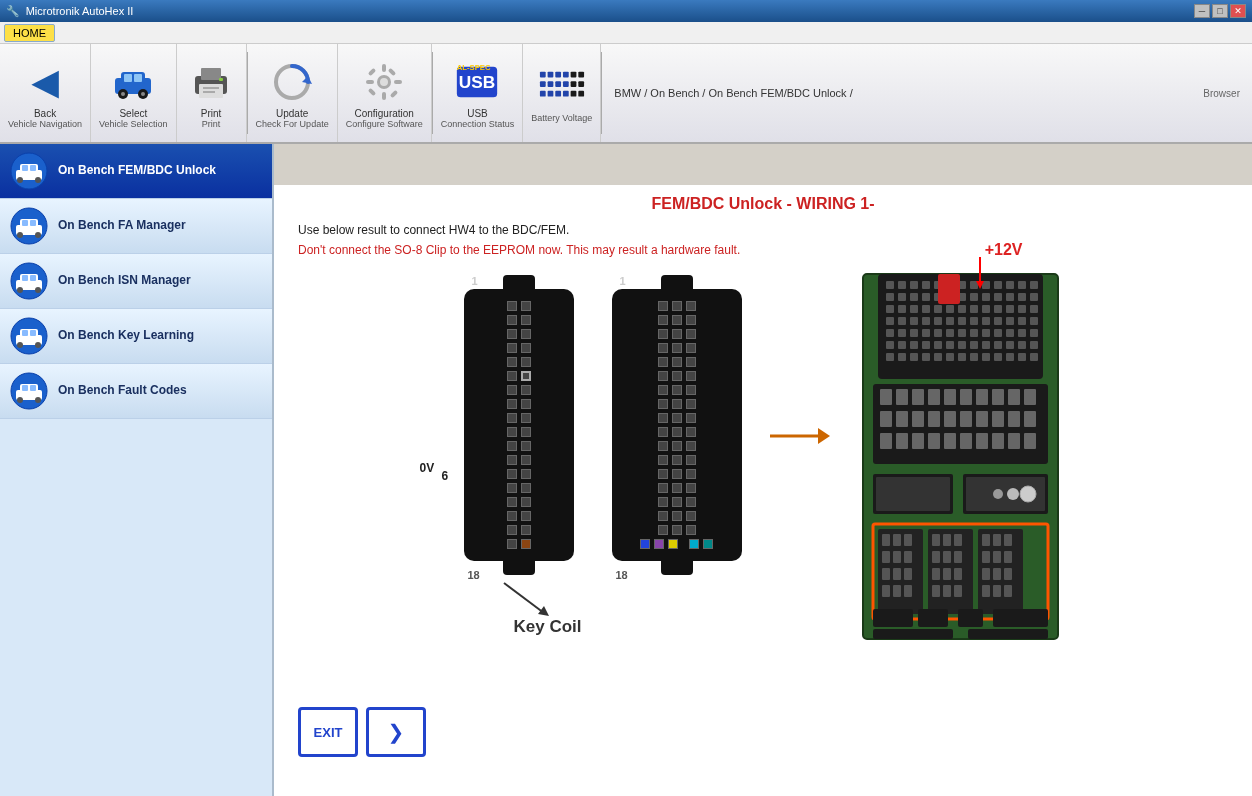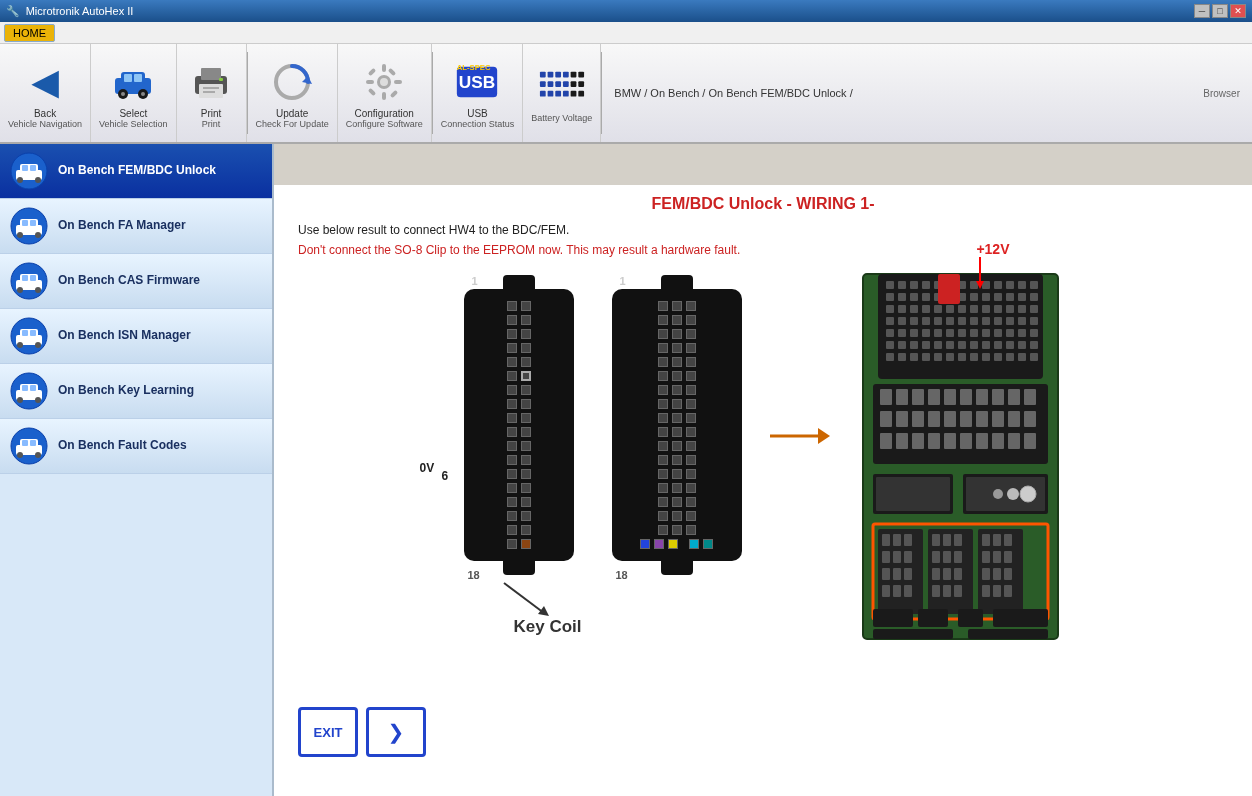--- a/index.html
+++ b/index.html
@@ -33,21 +33,21 @@
       height: 22px;
       display: flex;
       align-items: center;
       padding: 0 4px;
       border-bottom: 1px solid #ccc;
     }
     .menu-item {
       padding: 2px 8px;
       font-size: 11px;
       cursor: pointer;
-      background: #eab308;
+      background: #fde047;
       border: 1px solid #88aacc;
       margin-right: 4px;
       border-radius: 2px;
     }
 
     
     #toolbar {
       background: linear-gradient(to bottom, #f8f8f8, #e0e0e8);
       height: 100px;
       border-bottom: 2px solid #aaa;
@@ -389,69 +389,57 @@
         <rect x="6" y="18" width="26" height="10" rx="2" fill="white"></rect>
         <rect x="10" y="12" width="18" height="10" rx="2" fill="white"></rect>
         <rect x="12" y="13" width="6" height="6" rx="1" fill="#88bbff"></rect>
         <rect x="20" y="13" width="6" height="6" rx="1" fill="#88bbff"></rect>
         <circle cx="10" cy="28" r="3" fill="#555"></circle>
         <circle cx="28" cy="28" r="3" fill="#555"></circle>
       </svg>
       <span class="sidebar-label">On Bench FA Manager</span>
     </div>
 
+
     <div class="sidebar-item">
       <svg class="sidebar-icon" viewBox="0 0 38 38">
         <circle cx="19" cy="19" r="18" fill="#1a60cc" stroke="#0a40aa" stroke-width="1"></circle>
         <rect x="6" y="18" width="26" height="10" rx="2" fill="white"></rect>
         <rect x="10" y="12" width="18" height="10" rx="2" fill="white"></rect>
         <rect x="12" y="13" width="6" height="6" rx="1" fill="#88bbff"></rect>
         <rect x="20" y="13" width="6" height="6" rx="1" fill="#88bbff"></rect>
         <circle cx="10" cy="28" r="3" fill="#555"></circle>
         <circle cx="28" cy="28" r="3" fill="#555"></circle>
       </svg>
-      <span class="sidebar-label">On Bench CAS Firmware</span>
+      <span class="sidebar-label">On Bench ISN Manager</span>
     </div>
 
     <div class="sidebar-item">
       <svg class="sidebar-icon" viewBox="0 0 38 38">
         <circle cx="19" cy="19" r="18" fill="#1a60cc" stroke="#0a40aa" stroke-width="1"></circle>
         <rect x="6" y="18" width="26" height="10" rx="2" fill="white"></rect>
         <rect x="10" y="12" width="18" height="10" rx="2" fill="white"></rect>
         <rect x="12" y="13" width="6" height="6" rx="1" fill="#88bbff"></rect>
         <rect x="20" y="13" width="6" height="6" rx="1" fill="#88bbff"></rect>
         <circle cx="10" cy="28" r="3" fill="#555"></circle>
         <circle cx="28" cy="28" r="3" fill="#555"></circle>
       </svg>
-      <span class="sidebar-label">On Bench ISN Manager</span>
+      <span class="sidebar-label">On Bench Key Learning</span>
     </div>
 
     <div class="sidebar-item">
       <svg class="sidebar-icon" viewBox="0 0 38 38">
         <circle cx="19" cy="19" r="18" fill="#1a60cc" stroke="#0a40aa" stroke-width="1"></circle>
         <rect x="6" y="18" width="26" height="10" rx="2" fill="white"></rect>
         <rect x="10" y="12" width="18" height="10" rx="2" fill="white"></rect>
         <rect x="12" y="13" width="6" height="6" rx="1" fill="#88bbff"></rect>
         <rect x="20" y="13" width="6" height="6" rx="1" fill="#88bbff"></rect>
         <circle cx="10" cy="28" r="3" fill="#555"></circle>
         <circle cx="28" cy="28" r="3" fill="#555"></circle>
       </svg>
-      <span class="sidebar-label">On Bench Key Learning</span>
-    </div>
-
-    <div class="sidebar-item">
-      <svg class="sidebar-icon" viewBox="0 0 38 38">
-        <circle cx="19" cy="19" r="18" fill="#1a60cc" stroke="#0a40aa" stroke-width="1"></circle>
-        <rect x="6" y="18" width="26" height="10" rx="2" fill="white"></rect>
-        <rect x="10" y="12" width="18" height="10" rx="2" fill="white"></rect>
-        <rect x="12" y="13" width="6" height="6" rx="1" fill="#88bbff"></rect>
-        <rect x="20" y="13" width="6" height="6" rx="1" fill="#88bbff"></rect>
-        <circle cx="10" cy="28" r="3" fill="#555"></circle>
-        <circle cx="28" cy="28" r="3" fill="#555"></circle>
-      </svg>
       <span class="sidebar-label">On Bench Fault Codes</span>
     </div>
 
   </div>
 
   <div id="content">
     <div class="content-title">FEM/BDC Unlock - WIRING  1-</div>
     <div class="content-desc">Use below result to connect HW4 to the BDC/FEM.</div>
     <div class="content-warning">Don't connect the SO-8 Clip to the EEPROM now. This may result a hardware fault.</div>
 
@@ -670,21 +658,21 @@
 
       <div style="display:flex; align-items:center; margin-top:155px; margin-left:8px;">
         <svg width="60" height="24" viewBox="0 0 60 24">
           <line x1="0" y1="12" x2="48" y2="12" stroke="#cc6600" stroke-width="3"></line>
           <polygon points="48,4 60,12 48,20" fill="#cc6600"></polygon>
         </svg>
       </div>
 
       <div style="position:relative; margin-left:8px;">
         
-        <div style="position:absolute; top:-28px; right:53px; color:#dd2222; font-size:14px; font-weight:bold;">+12V</div>
+        <div style="position:absolute; top:-28px; right:40px; color:#dd2222; font-size:16px; font-weight:bold;">+12V</div>
         <div style="position:absolute; top:-12px; right:82px; width:2px; height:28px; background:red;"></div>
         
         <div style="position:absolute; top:12px; right:79px; width:0;height:0;border-left:4px solid transparent;border-right:4px solid transparent;border-top:8px solid red;"></div>
 
         <svg width="205" height="375" viewBox="0 0 205 375">
 
           <rect x="5" y="5" width="195" height="365" rx="4" fill="#2a5c28" stroke="#1a3a18" stroke-width="2"></rect>
 
           <rect x="20" y="5" width="165" height="105" rx="4" fill="#1a1a1a"></rect>
 

